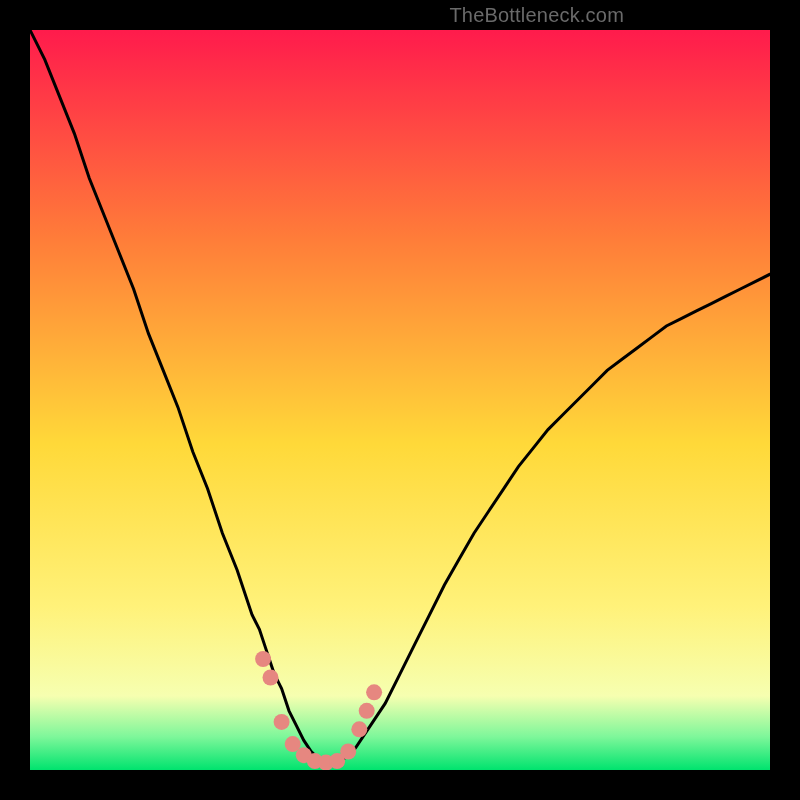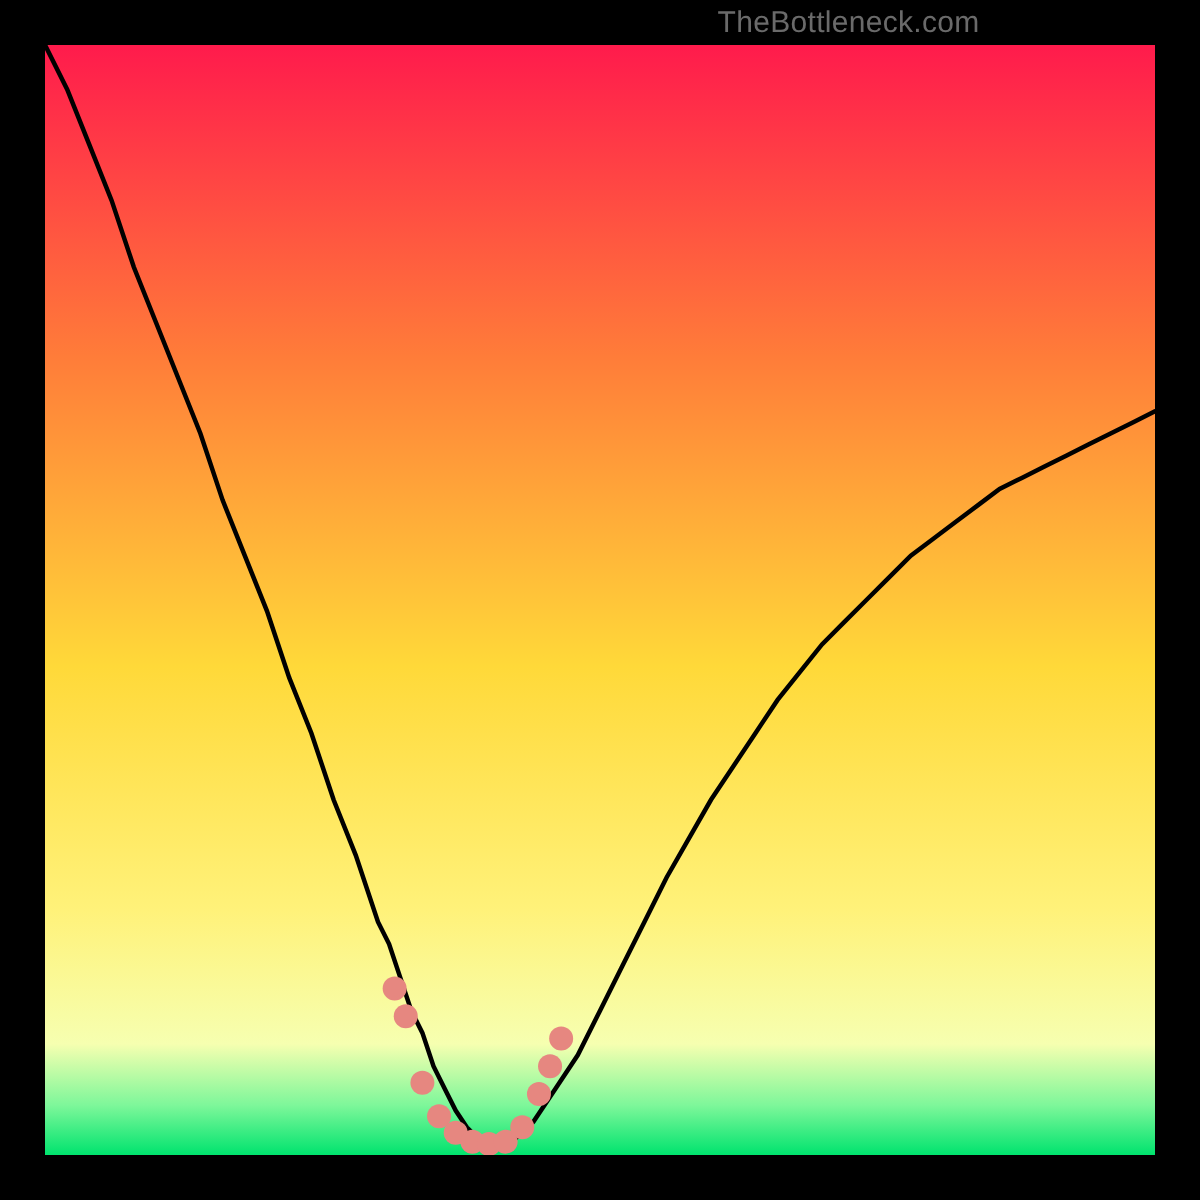--- a/index.html
+++ b/index.html
@@ -10,21 +10,20 @@
     background: #000;
     overflow: hidden;
   }
   .frame {
     position: absolute;
     left: 0;
     top: 0;
     width: 652px;
     height: 800px;
     background: #000;
-    padding-left: 29px;
   }
   .plot {
     position: absolute;
     left: 30px;
     top: 30px;
     width: 740px;
     height: 740px;
     z-index: 2;
   }
   .watermark {

